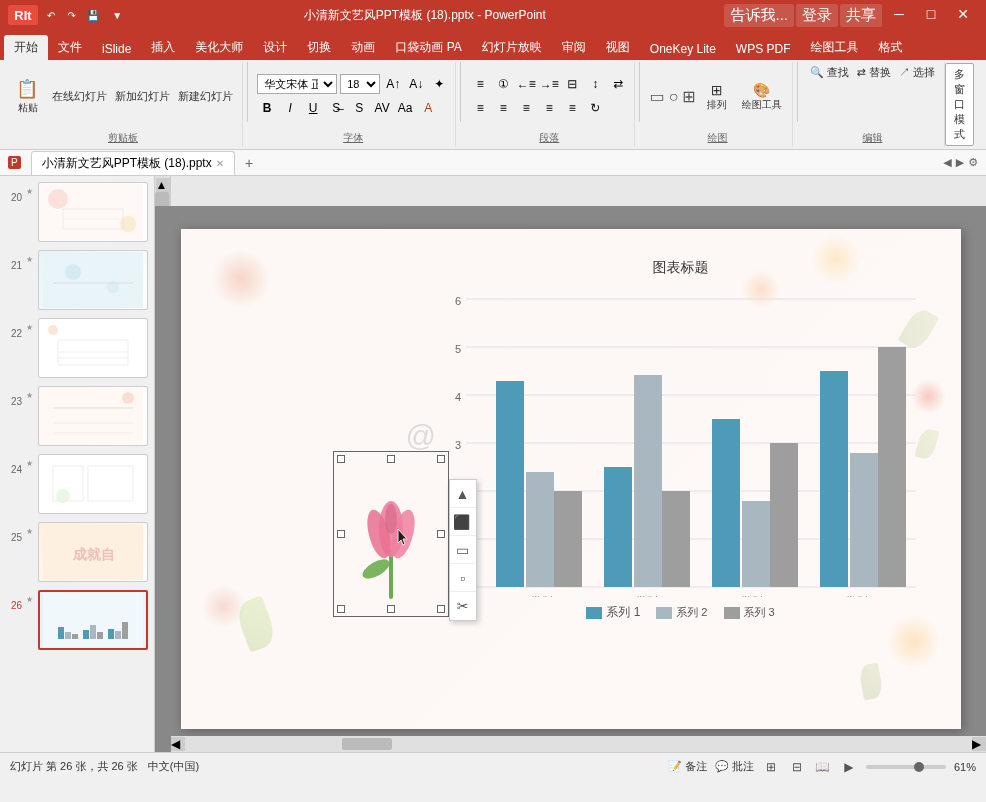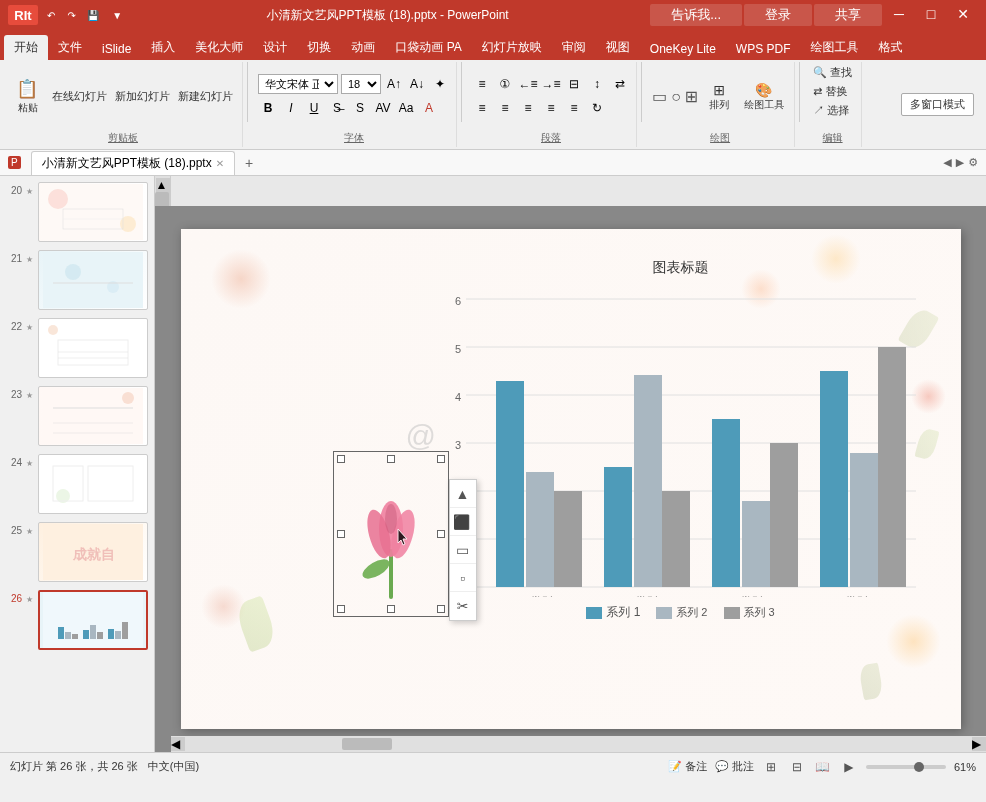--- a/index.html
+++ b/index.html
@@ -176,20 +176,21 @@
       padding: 2px;
       border-radius: 2px;
     }
     .slide-num {
       font-size: 10px;
       color: #666;
       width: 16px;
       text-align: right;
       padding-top: 3px;
       flex-shrink: 0;
+      margin-top: 7px;
     }
     .slide-star {
       font-size: 8px;
       color: #999;
       width: 8px;
       padding-top: 5px;
       flex-shrink: 0;
     }
     .slide-img {
       flex: 1;
@@ -368,22 +369,22 @@
     }
 
     
     .top-right-btns {
       display: flex;
       align-items: center;
       gap: 2px;
     }
     .trb {
       color: white;
-      font-size: 13px;
-      padding: 2px 21px;
+      font-size: 15px;
+      padding: 2px 6px;
       border-radius: 2px;
       cursor: pointer;
       background: rgba(255,255,255,0.15);
     }
 
     .window-ctrls { display: flex; gap: 2px; }
     .wc { width: 30px; height: 20px; display: flex; align-items: center; justify-content: center; font-size: 14px; color: white; cursor: pointer; }
   </style>
 </head>
 <body>
@@ -522,21 +523,21 @@
         <div style="font-size:14px;">🎨</div>
         <span>绘图工具</span>
       </div>
     </div>
     <div class="ribbon-group-label">绘图</div>
   </div>
 
   <div class="separator"></div>
 
   <div class="ribbon-group">
-    <div style="display:flex;flex-direction:column;gap:2px;">
+    <div style="display:flex;flex-direction:row;gap:2px;">
       <div class="r-btn-small">🔍 查找</div>
       <div class="r-btn-small">⇄ 替换</div>
       <div class="r-btn-small">↗ 选择</div>
     </div>
     <div class="ribbon-group-label">编辑</div>
   </div>
 
   <div class="ribbon-right">
     <div class="btn-outline">多窗口模式</div>
   </div>

